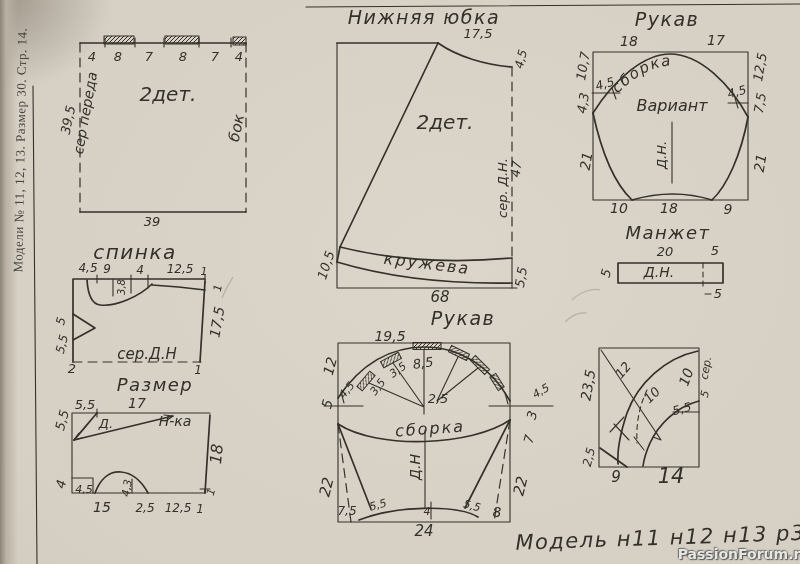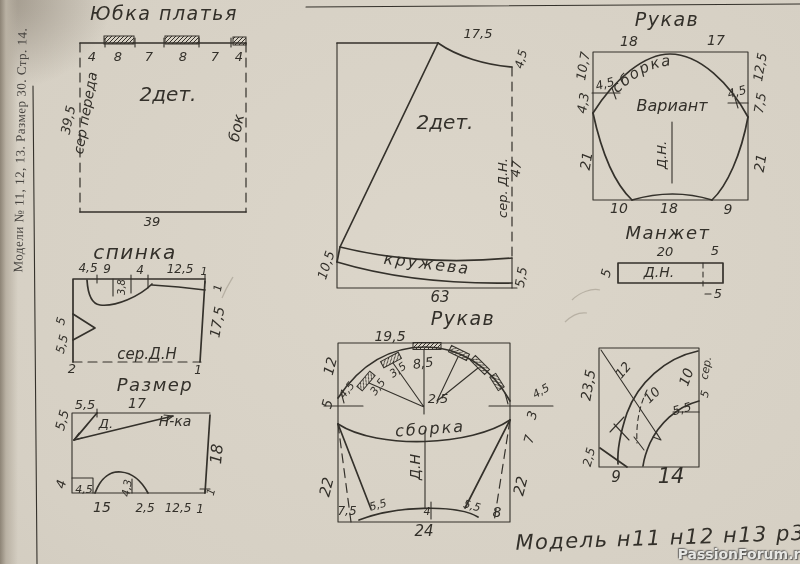--- a/index.html
+++ b/index.html
@@ -143,42 +143,42 @@
       <path class="pencil" d="M565,322 C572,315 580,312 587,313"></path>
     </g>
 
     <g>
       <text font-size="15" font-style="italic" letter-spacing="1.5" fill="#33302a" font-family="DejaVu Sans, sans-serif">
         <textPath href="#capPath" startOffset="6%">сборка</textPath>
       </text>
     </g>
   </svg>
 
-  <span class="L T" style="left:164px;top:13px;font-size:19px">Юбка платья</span>
   <span class="L" style="left:92px;top:56px;font-size:13px">4</span>
   <span class="L" style="left:118px;top:56px;font-size:13px">8</span>
   <span class="L" style="left:149px;top:56px;font-size:13px">7</span>
   <span class="L" style="left:183px;top:56px;font-size:13px">8</span>
   <span class="L" style="left:215px;top:56px;font-size:13px">7</span>
   <span class="L" style="left:239px;top:56px;font-size:13px">4</span>
   <span class="L" style="left:68px;top:120px;--r:-78deg;font-size:13px">39,5</span>
   <span class="L" style="left:85px;top:113px;--r:-80deg;font-size:14px">сер переда</span>
   <span class="L" style="left:237px;top:128px;--r:-78deg;font-size:15px">бок</span>
   <span class="L" style="left:168px;top:94px;font-size:20px">2дет.</span>
   <span class="L" style="left:152px;top:221px;font-size:13px">39</span>
 
+  <span class="L T" style="left:424px;top:17px;font-size:19px">Нижняя юбка</span>
   <span class="L" style="left:478px;top:33px;font-size:13px">17,5</span>
   <span class="L" style="left:521px;top:59px;--r:-75deg;font-size:12px">4,5</span>
   <span class="L" style="left:445px;top:122px;font-size:20px">2дет.</span>
   <span class="L" style="left:502px;top:188px;--r:-90deg;font-size:13px">сер. Д.Н.</span>
   <span class="L" style="left:516px;top:169px;--r:-83deg;font-size:13px">47</span>
   <span class="L" style="left:427px;top:264px;--r:7deg;font-size:16px;letter-spacing:2px">кружева</span>
   <span class="L" style="left:326px;top:265px;--r:-72deg;font-size:13px">10,5</span>
   <span class="L" style="left:521px;top:277px;--r:-80deg;font-size:13px">5,5</span>
-  <span class="L" style="left:440px;top:297px;font-size:15px">63</span>
+  <span class="L" style="left:440px;top:297px;font-size:15px">68</span>
 
   <span class="L T" style="left:667px;top:19px;font-size:19px">Рукав</span>
   <span class="L" style="left:629px;top:41px;font-size:14px">18</span>
   <span class="L" style="left:716px;top:40px;font-size:14px">17</span>
   <span class="L" style="left:583px;top:66px;--r:-80deg;font-size:13px">10,7</span>
   <span class="L" style="left:583px;top:103px;--r:-80deg;font-size:13px">4,3</span>
   <span class="L" style="left:586px;top:161px;--r:-80deg;font-size:14px">21</span>
   <span class="L" style="left:760px;top:67px;--r:-80deg;font-size:13px">12,5</span>
   <span class="L" style="left:760px;top:103px;--r:-80deg;font-size:13px">7,5</span>
   <span class="L" style="left:760px;top:163px;--r:-80deg;font-size:14px">21</span>

